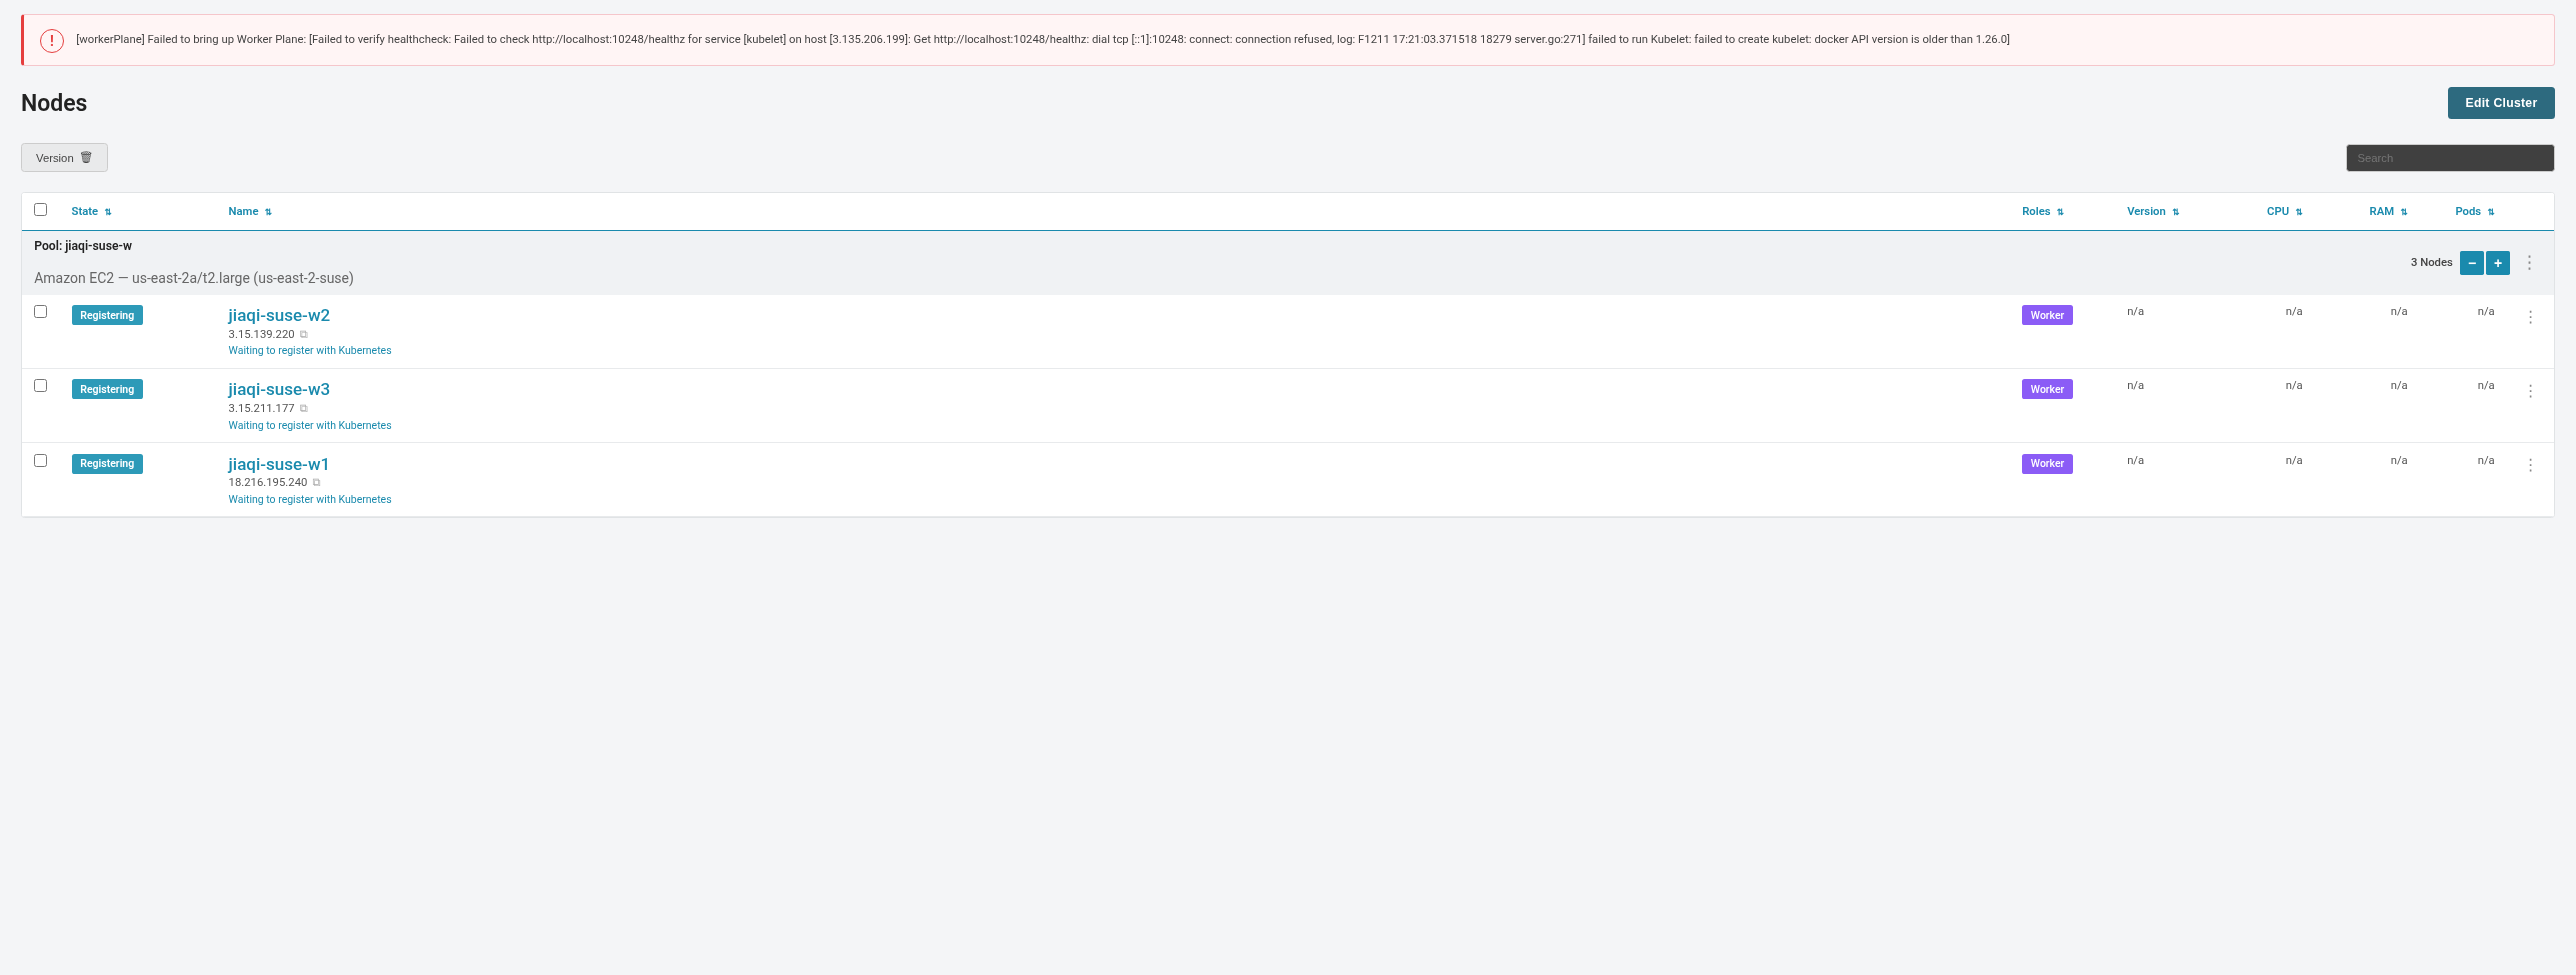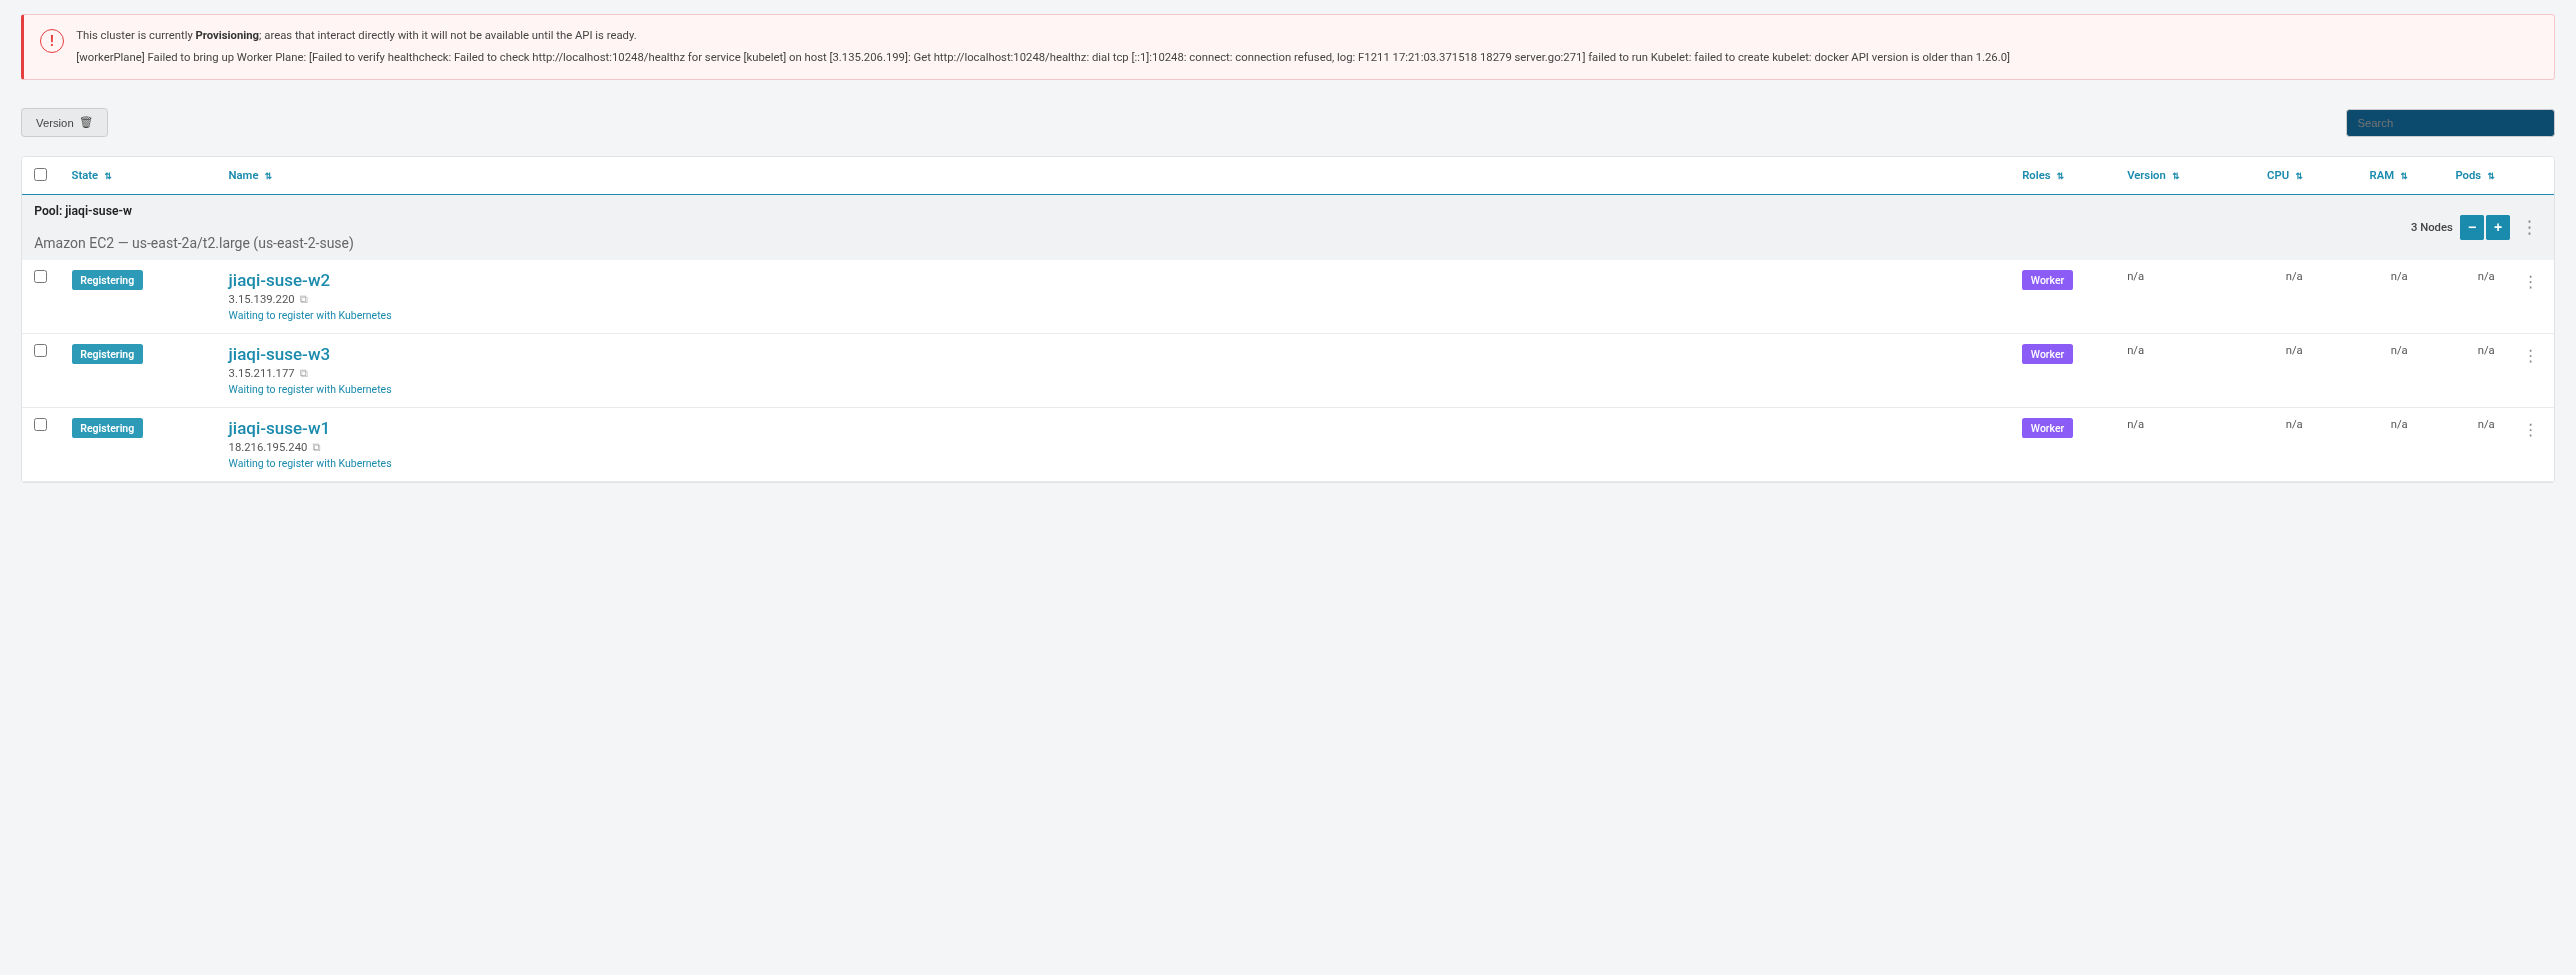--- a/index.html
+++ b/index.html
@@ -106,21 +106,21 @@
       position: relative;
     }
 
     .search-input {
       border: 0.9px solid #ccc;
       border-radius: 3.5px;
       padding: 7px 10.5px 7px 10.5px;
       font-size: 11.3px;
       width: 209px;
       color: #999;
-      background: #0c4a6e;
+      background: #404040;
       outline: none;
     }
 
     
     .nodes-table {
       width: 100%;
       border-collapse: collapse;
       background: #fff;
     }
 
@@ -312,25 +312,28 @@
     }
   </style>
 </head>
 <body>
 
 <div class="container">
 
   <div class="alert-banner">
     <div class="alert-icon">!</div>
     <div class="alert-text">
-      <div>This cluster is currently <strong>Provisioning</strong>; areas that interact directly with it will not be available until the API is ready.</div>
       <div style="margin-top:3.5px;">[workerPlane] Failed to bring up Worker Plane: [Failed to verify healthcheck: Failed to check http://localhost:10248/healthz for service [kubelet] on host [3.135.206.199]: Get http://localhost:10248/healthz: dial tcp [::1]:10248: connect: connection refused, log: F1211 17:21:03.371518 18279 server.go:271] failed to run Kubelet: failed to create kubelet: docker API version is older than 1.26.0]</div>
     </div>
   </div>
 
+  <div class="page-header">
+    <h1 class="page-title">Nodes</h1>
+    <button class="btn-edit-cluster">Edit Cluster</button>
+  </div>
 
   <div class="toolbar">
     <button class="btn-delete">
       <span>Version</span>
       <span>🗑</span>
     </button>
     <div class="search-wrapper">
       <input class="search-input" type="text" placeholder="Search" style="">
     </div>
   </div>

